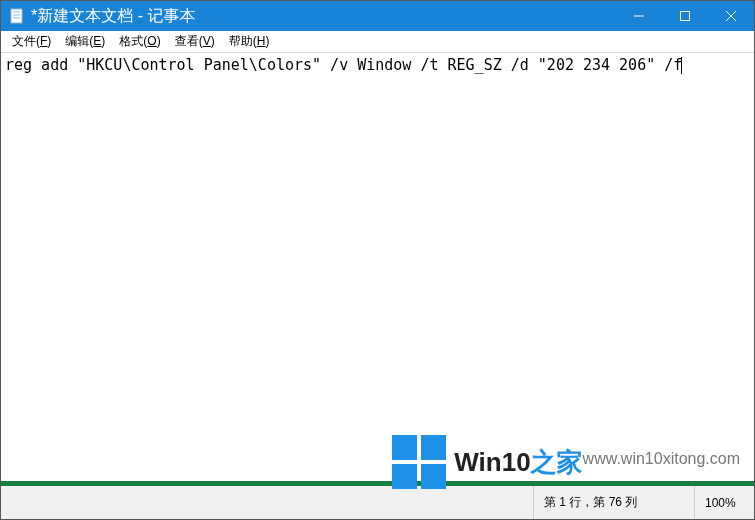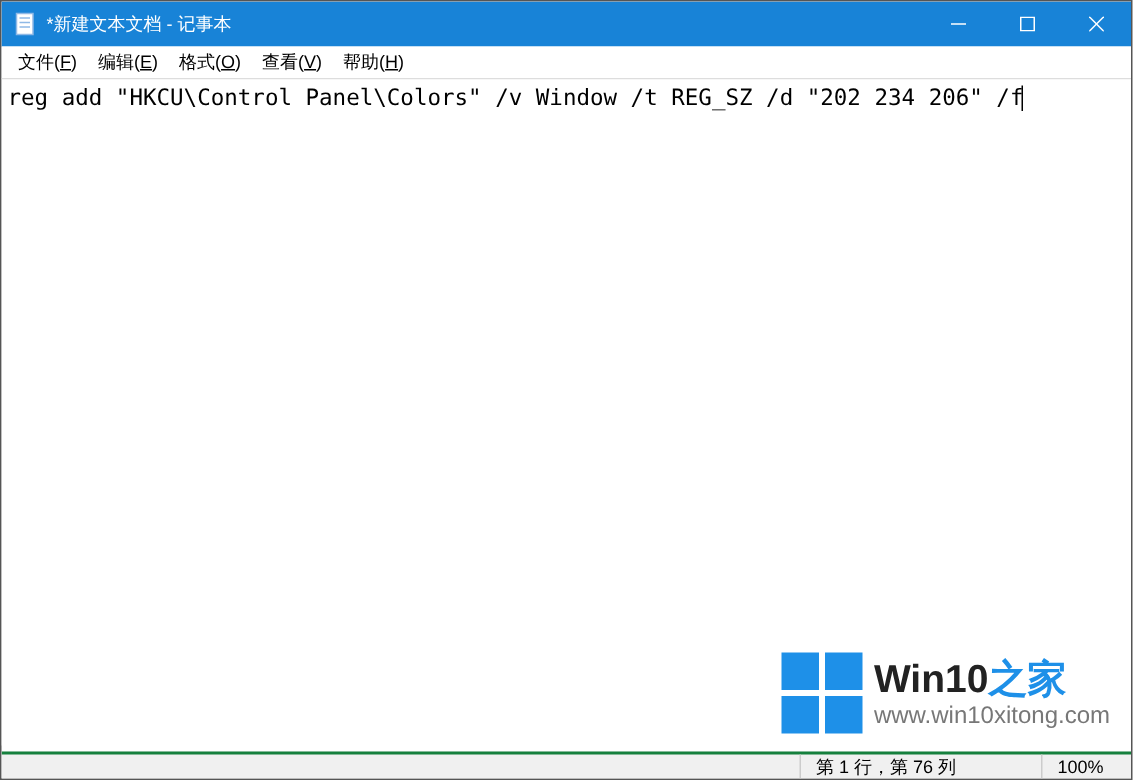--- a/index.html
+++ b/index.html
@@ -24,21 +24,21 @@
     .titlebar .app-icon {
       width: 16px;
       height: 16px;
       margin-right: 6px;
       display: flex;
       align-items: center;
       justify-content: center;
     }
     .titlebar .title-text {
       flex: 1;
-      font-size: 12px;
+      font-size: 16px;
       line-height: 30px;
       white-space: nowrap;
     }
     .win-controls {
       display: flex;
       height: 100%;
     }
     .win-btn {
       width: 46px;
       height: 30px;
@@ -83,23 +83,23 @@
       height: 17px;
       background: #000;
       vertical-align: text-bottom;
       margin-left: -1px;
     }
     .statusbar {
       position: absolute;
       bottom: 0;
       left: 0;
       right: 0;
-      height: 18px;
+      height: 38px;
       background: #F0F0F0;
-      border-top: 2px solid #15803d;
+      border-top: 5px solid #15803d;
       display: flex;
       align-items: flex-start;
       font-size: 12px;
       color: #000;
     }
     .status-spacer { flex: 1; }
     .status-cell {
       padding: 0 10px;
       border-left: 1px solid #ccc;
       height: 100%;
@@ -120,21 +120,21 @@
     }
     .wm-logo {
       width: 54px;
       height: 54px;
       display: grid;
       grid-template-columns: 1fr 1fr;
       grid-template-rows: 1fr 1fr;
       gap: 4px;
     }
     .wm-logo div { background: #1E90E8; }
-    .wm-text { display: flex; flex-direction: column; line-height: 1.1; justify-content: flex-end; }
+    .wm-text { display: flex; flex-direction: row; line-height: 1.1; justify-content: flex-end; }
     .wm-title { font-size: 26px; font-weight: 700; color: #222; font-family: "Segoe UI", Arial, sans-serif; }
     .wm-title .zhi { color: #1E90E8; }
     .wm-url { font-size: 16px; color: #777; margin-top: 2px; }
   </style>
 </head>
 <body>
 
 <div class="titlebar">
   <span class="app-icon">
     <svg width="16" height="16" viewBox="0 0 16 16">

